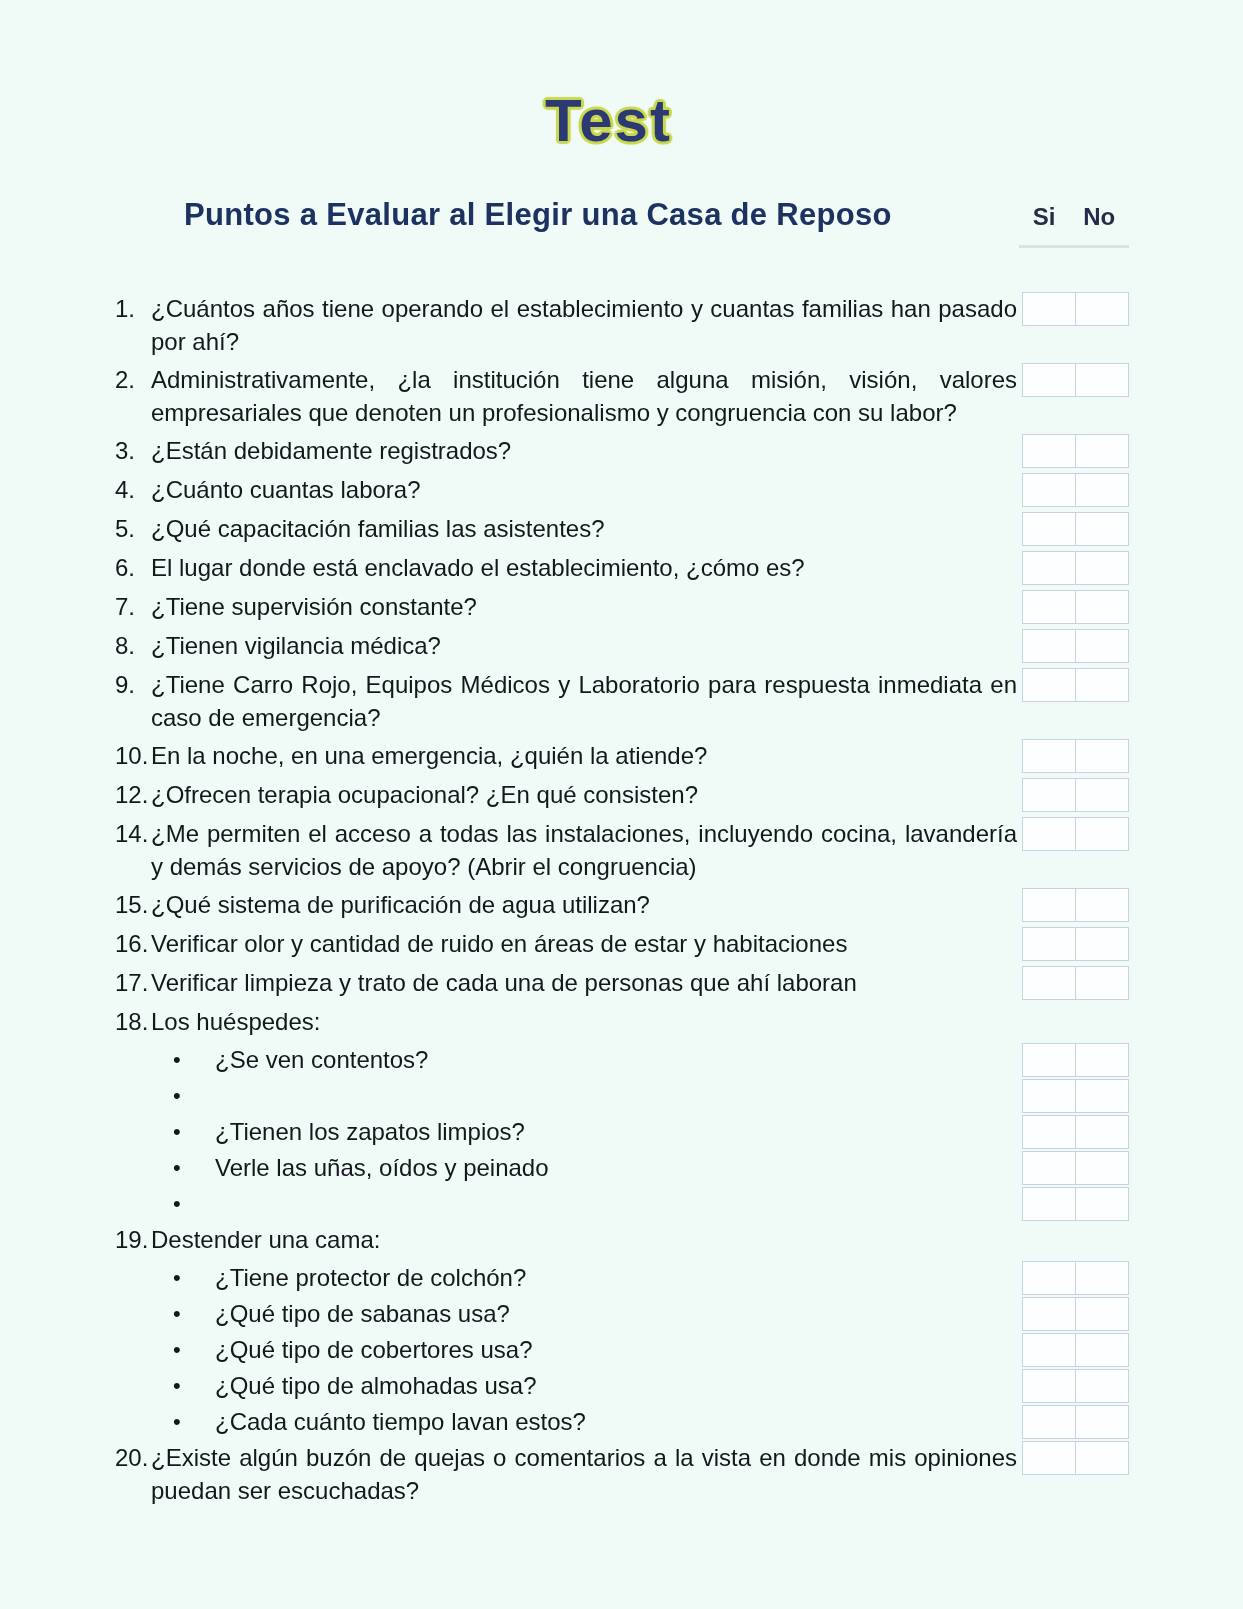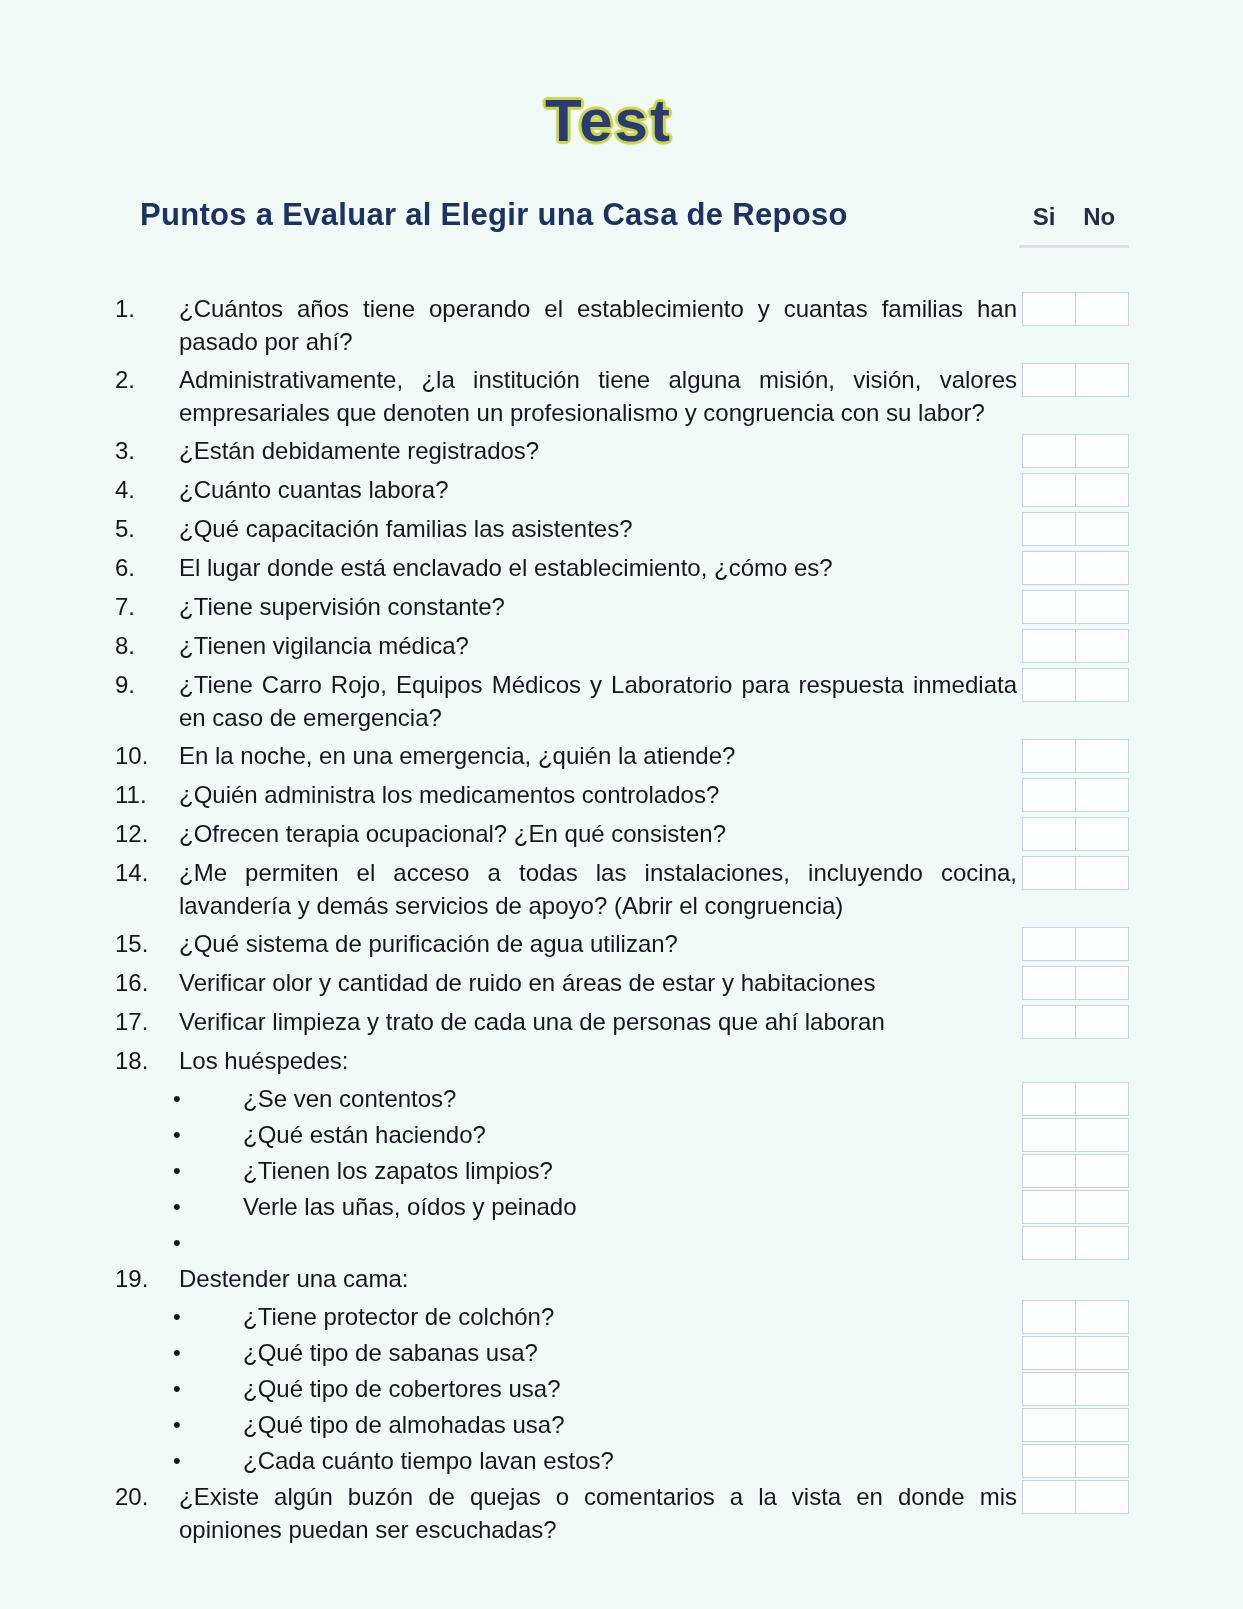--- a/index.html
+++ b/index.html
@@ -42,20 +42,21 @@
     margin:42px 88px 0 140px;
     display:flex;
     justify-content:space-between;
     align-items:baseline;
   }
   .heading{
     font-size:31px;
     font-weight:bold;
     color:var(--navy);
     letter-spacing:.3px;
+    margin-left:44px;
   }
   .yn-labels{
     width:110px;
     display:flex;
     justify-content:space-around;
     font-size:24px;
     font-weight:bold;
     color:#252c48;
     border-bottom:3px solid var(--rule);
     padding-bottom:14px;
@@ -74,21 +75,21 @@
     font-size:24px;
     line-height:33px;
     color:var(--ink);
     text-align:justify;
     display:flex;
   }
   .num{
     width:36px;
     flex:none;
   }
-  .txt{flex:1;margin-left:28px;}
+  .txt{flex:1;}
   .bullet-row .qtext{
     padding-left:58px;
     text-align:left;
   }
   .dot{
     width:42px;
     flex:none;
     text-align:left;
     font-size:22px;
   }
@@ -239,32 +240,20 @@
         </div>
         <div class="boxcol">
           <div class="boxpair">
             <div class="box"></div>
             <div class="box"></div>
           </div>
         </div>
       </div>
       <div class="row">
         <div class="qtext">
-          <span class="num">11.</span>
-          <span class="txt">¿Quién administra los medicamentos controlados?</span>
-        </div>
-        <div class="boxcol">
-          <div class="boxpair">
-            <div class="box"></div>
-            <div class="box"></div>
-          </div>
-        </div>
-      </div>
-      <div class="row">
-        <div class="qtext">
           <span class="num">12.</span>
           <span class="txt">¿Ofrecen terapia ocupacional? ¿En qué consisten?</span>
         </div>
         <div class="boxcol">
           <div class="boxpair">
             <div class="box"></div>
             <div class="box"></div>
           </div>
         </div>
       </div>
@@ -331,21 +320,20 @@
         <div class="boxcol">
           <div class="boxpair">
             <div class="box"></div>
             <div class="box"></div>
           </div>
         </div>
       </div>
       <div class="row bullet-row">
         <div class="qtext">
           <span class="dot">•</span>
-          <span class="txt">¿Qué están haciendo?</span>
         </div>
         <div class="boxcol">
           <div class="boxpair">
             <div class="box"></div>
             <div class="box"></div>
           </div>
         </div>
       </div>
       <div class="row bullet-row">
         <div class="qtext">

